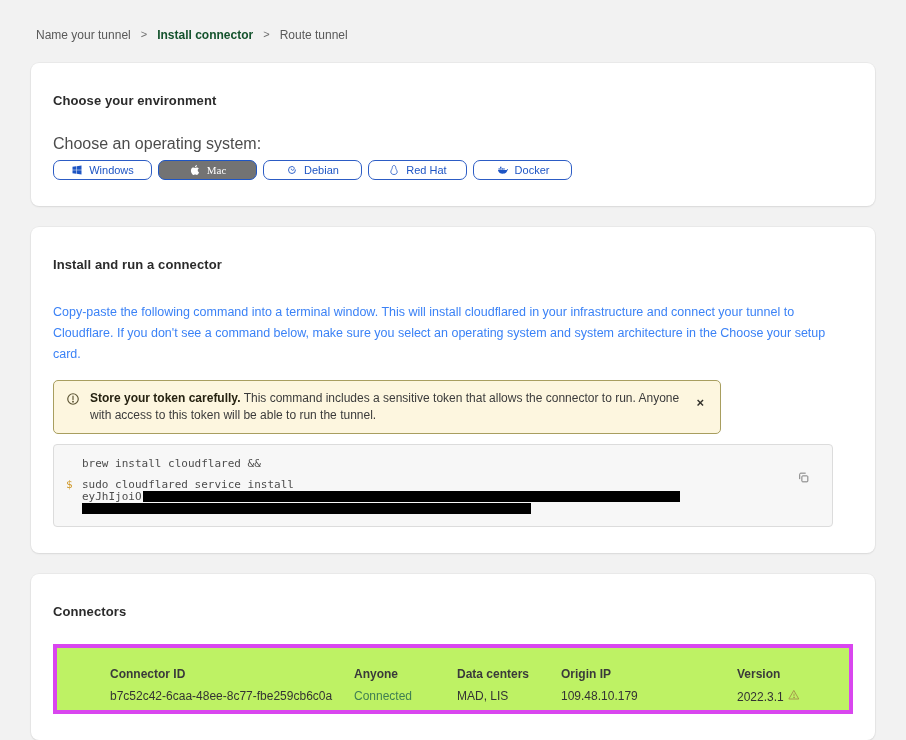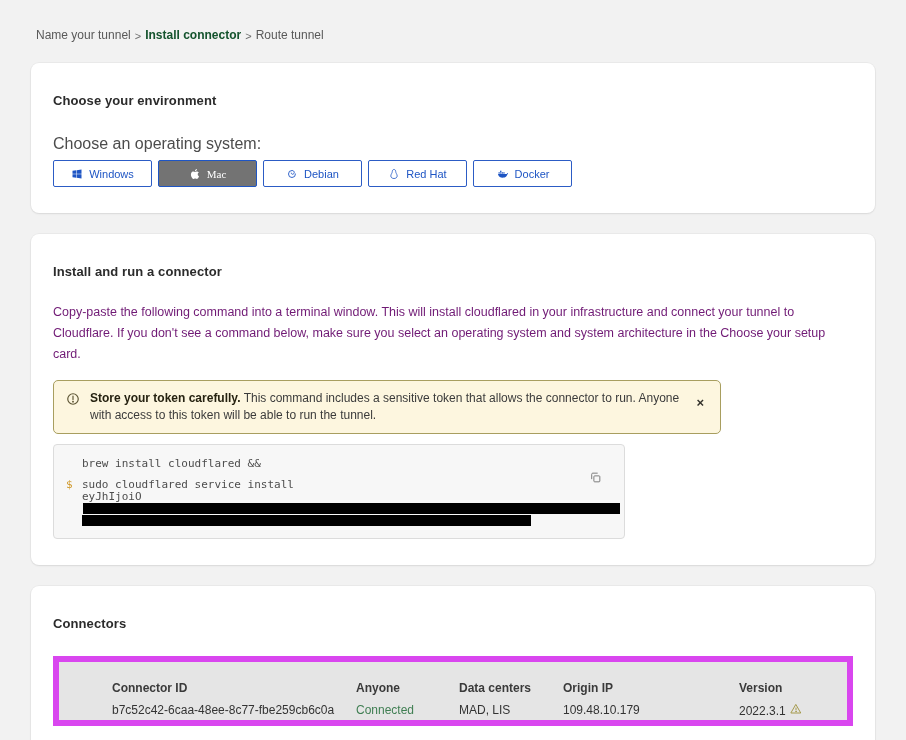--- a/index.html
+++ b/index.html
@@ -6,69 +6,69 @@
   html,body { width:906px; height:740px; }
   body {
     font-family:"Liberation Sans", sans-serif;
     background:#f2f2f2;
     color:#313131;
     overflow:hidden;
   }
   .page { padding:24px 31px 0; }
 
   
-  .breadcrumb { margin:4px 0 0 5px; font-size:12px; color:#595959; display:flex; align-items:flex-end; gap:4px; }
+  .breadcrumb { margin:4px 0 0 5px; font-size:12px; color:#595959; display:flex; align-items:flex-start; gap:10px; }
   .breadcrumb .crumb { cursor:default; }
   .breadcrumb .crumb.active { font-weight:bold; color:#14532d; }
   .breadcrumb .sep { color:#6e6e6e; font-size:11px; }
 
   
   .card {
     background:#ffffff;
     border-radius:8px;
     box-shadow:0 1px 2px rgba(0,0,0,.08), 0 0 0 1px rgba(0,0,0,.03);
     margin-top:21px;
     padding:30px 22px 26px;
   }
   .card h2 { font-size:13px; font-weight:bold; color:#2b2b2b; letter-spacing:.1px; }
 
   
   .os-label { margin-top:27px; font-size:16px; color:#4c4c4c; }
   .os-row { margin-top:7px; display:flex; gap:6px; }
   .os-btn {
-    width:99px; height:27px;
+    width:99px; height:20px;
     display:flex; align-items:center; justify-content:center; gap:6px;
-    background:#ffffff; border:1px solid #2c5cc5; border-radius:2px;
+    background:#ffffff; border:1px solid #2c5cc5; border-radius:7px;
     color:#1e55c4; font-size:11px; font-family:"Liberation Sans",sans-serif;
     cursor:pointer;
   }
   .os-btn .ic { display:flex; align-items:center; }
   .os-btn.selected { background:#737373; border-color:#1e55c4; color:#ffffff;font-family:Liberation Serif, serif; }
   .os-btn svg { display:block; }
 
   
-  .desc { margin-top:23px; font-size:12.5px; line-height:21px; color:#701a75; max-width:800px; }
+  .desc { margin-top:30px; font-size:12.5px; line-height:21px; color:#3b82f6; max-width:800px; }
   .banner {
     margin-top:15px; width:668px;
     background:#fdf6df; border:1px solid #a89e5f; border-radius:5px;
     padding:9px 12px 9px 12px;
     display:flex; align-items:flex-start; gap:10px;
     font-size:12px; line-height:17px; color:#38341f;
   }
   .banner .binfo { margin-top:2px; color:#5c5433; flex:none; }
   .banner .btext { flex:1; color:#3b3b3b; }
   .banner .btext b { color:#262211; }
   .banner-close {
     flex:none; background:none; border:none; cursor:pointer;
     font-size:13px; font-weight:bold; color:#33312a; margin:8px 4px 0 2px; line-height:10px;
   }
 
   .terminal {
     position:relative;
-    margin-top:10px; width:572px; min-height:72px;
+    margin-top:10px; width:780px; min-height:72px;
     background:#f7f7f7; border:1px solid #dcdcdc; border-radius:4px;
     padding:13px 40px 12px 12px;
     font-family:"DejaVu Sans Mono", monospace;
     font-size:11px; color:#4d4d4d;
   }
   .term-line { display:flex; line-height:12px; }
   .term-line .prompt { width:16px; flex:none; color:#d09a2e; }
   .term-line.first { margin-bottom:9px; }
   .term-line.cmdline { margin-bottom:0; }
   .redact { display:inline-block; background:#000000; height:11px; vertical-align:top; }
@@ -76,21 +76,21 @@
   .redact.bar2 { width:449px; margin-top:0px; }
   .copy-btn {
     position:absolute; right:22px; top:26px;
     background:none; border:none; cursor:pointer; color:#7a7a7a; padding:0;
   }
 
   
   .conn-table {
     margin-top:25px;
     width:800px; height:70px;
-    background:#e5e5e5; border:6px solid #d946ef;
+    background:#bef264; border:4px solid #d946ef;
     padding:19px 0 0 53px;
     font-size:12px;
   }
   .trow { display:grid; grid-template-columns:244px 103px 104px 176px 1fr; }
   .trow.head { font-weight:bold; color:#3a3a3a; }
   .trow.vals { margin-top:8px; color:#333333; }
   .status-connected { color:#3f7e52; }
   .version-cell { display:flex; align-items:center; gap:4px; }
   .warn-tri { color:#a59a4c; }
 </style>

